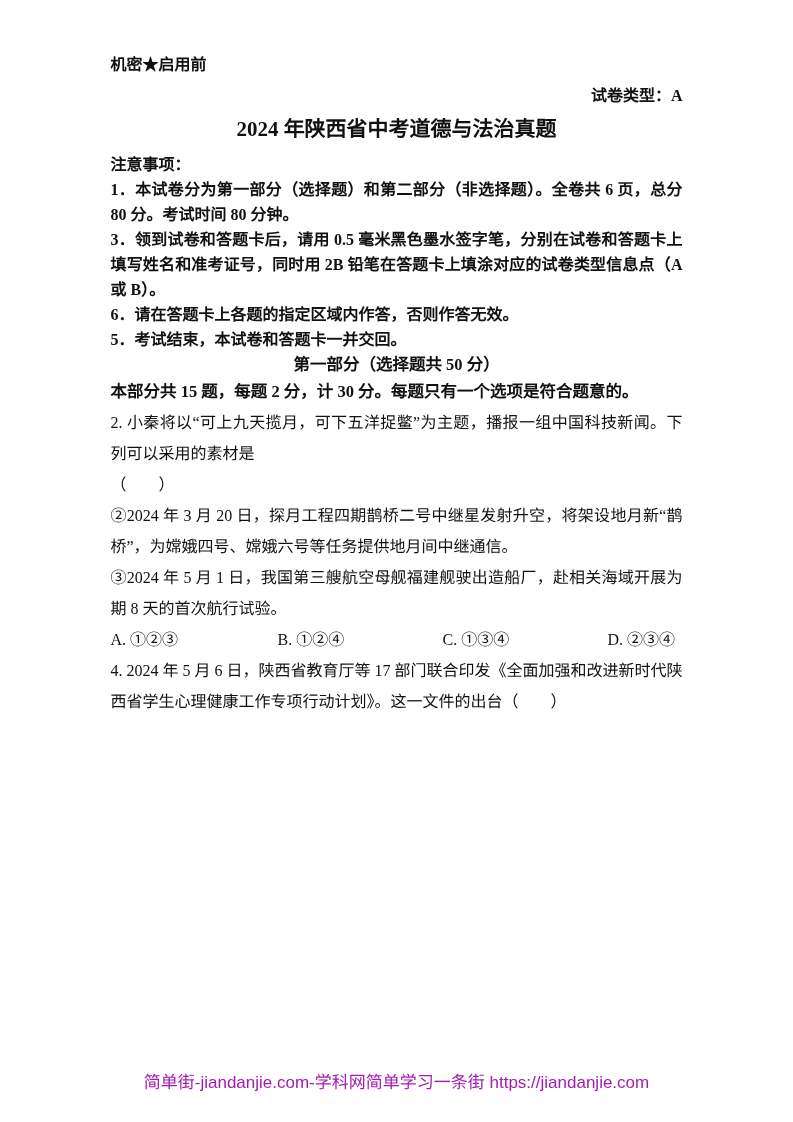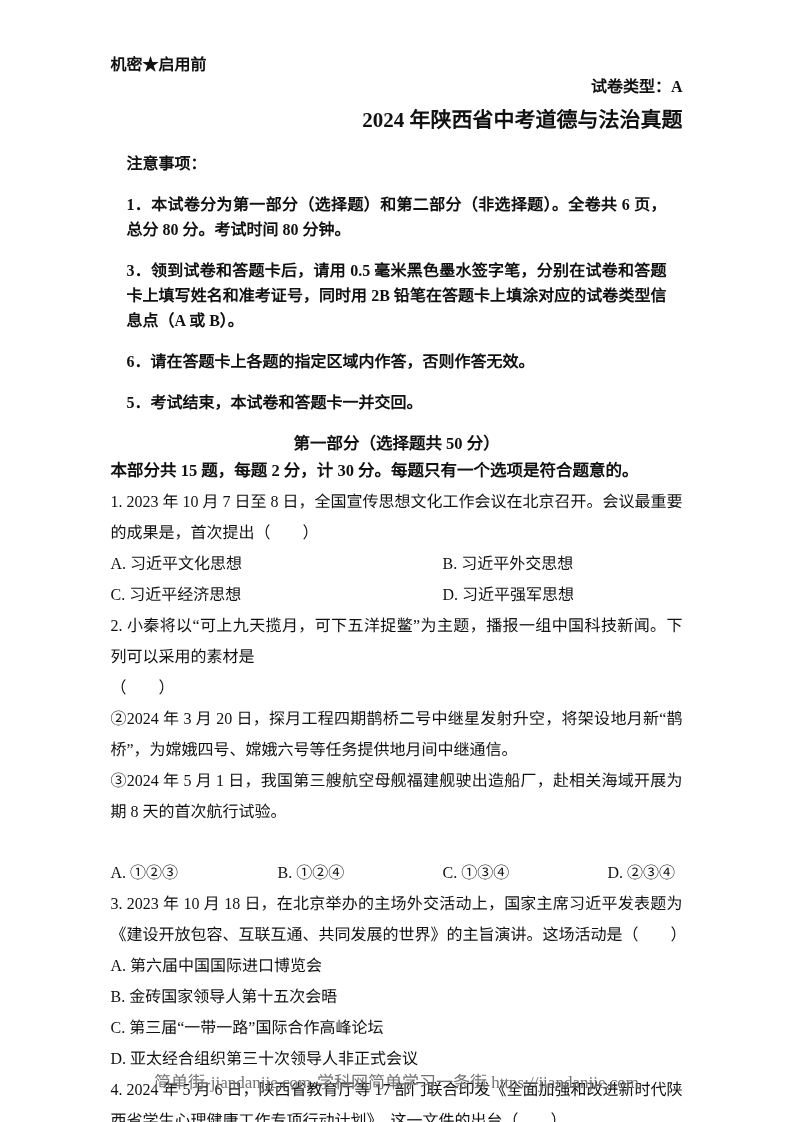--- a/index.html
+++ b/index.html
@@ -17,36 +17,37 @@
   }
   .confidential {
     font-size: 16px;
     font-weight: bold;
     line-height: 22px;
   }
   .paper-type {
     font-size: 16px;
     font-weight: bold;
     text-align: right;
+    margin-top: 9px;
     line-height: 22px;
   }
   .doc-title {
     font-size: 21px;
     font-weight: bold;
     text-align: center;
     margin-top: 7px;
     line-height: 30px;
   }
   .notice {
     margin-top: 8px;
     font-size: 16px;
     font-weight: bold;
     line-height: 25px;
   }
-  .notice p { margin: 16px; text-align: justify; }
+  .notice p { margin: 0; text-align: justify; }
   .part-heading {
     font-size: 16.5px;
     font-weight: bold;
     text-align: center;
     line-height: 26px;
   }
   .part-intro {
     font-size: 16.5px;
     font-weight: bold;
     line-height: 27px;
@@ -59,92 +60,73 @@
   }
   .questions p { margin: 0; text-align: justify; }
   .question { margin: 0; }
   .opt-grid-2 {
     display: grid;
     grid-template-columns: 332px 1fr;
   }
   .opt-grid-4 {
     display: grid;
     grid-template-columns: 167px 165px 165px 1fr;
-    margin-top: 30px;
   }
   .opt-cell { white-space: nowrap; }
   .footer {
     position: absolute;
     left: 0;
     right: 0;
     bottom: 28px;
     text-align: center;
-    font-family: Liberation Serif, serif;
+    font-family: Liberation Sans, sans-serif;
     font-size: 17px;
-    color: #737373;
+    color: #a21caf;
     line-height: 22px;
   }
 </style>
 </head>
 <body>
 
 <div class="page">
 
   <div class="confidential">机密★启用前</div>
 
   <div class="paper-type">试卷类型：A</div>
 
-  <h1 class="doc-title" style="margin:7px 0 0 0;text-align:right;">2024 年陕西省中考道德与法治真题</h1>
+  <h1 class="doc-title" style="margin:7px 0 0 0;">2024 年陕西省中考道德与法治真题</h1>
 
   <div class="notice">
     <p>注意事项：</p>
     <p>1．本试卷分为第一部分（选择题）和第二部分（非选择题）。全卷共 6 页，总分 80 分。考试时间 80 分钟。</p>
     <p>3．领到试卷和答题卡后，请用 0.5 毫米黑色墨水签字笔，分别在试卷和答题卡上填写姓名和准考证号，同时用 2B 铅笔在答题卡上填涂对应的试卷类型信息点（A 或 B）。</p>
     <p>6．请在答题卡上各题的指定区域内作答，否则作答无效。</p>
     <p>5．考试结束，本试卷和答题卡一并交回。</p>
   </div>
 
   <div class="part-heading">第一部分（选择题共 50 分）</div>
 
   <div class="part-intro">本部分共 15 题，每题 2 分，计 30 分。每题只有一个选项是符合题意的。</div>
 
   <div class="questions">
 
-    <div class="question">
-      <p>1. 2023 年 10 月 7 日至 8 日，全国宣传思想文化工作会议在北京召开。会议最重要的成果是，首次提出（　　）</p>
-      <div class="opt-grid-2">
-        <div class="opt-cell">A. 习近平文化思想</div>
-        <div class="opt-cell">B. 习近平外交思想</div>
-      </div>
-      <div class="opt-grid-2">
-        <div class="opt-cell">C. 习近平经济思想</div>
-        <div class="opt-cell">D. 习近平强军思想</div>
-      </div>
-    </div>
 
     <div class="question">
       <p>2. 小秦将以“可上九天揽月，可下五洋捉鳖”为主题，播报一组中国科技新闻。下列可以采用的素材是</p>
       <p>（　　）</p>
       <p>②2024 年 3 月 20 日，探月工程四期鹊桥二号中继星发射升空，将架设地月新“鹊桥”，为嫦娥四号、嫦娥六号等任务提供地月间中继通信。</p>
       <p>③2024 年 5 月 1 日，我国第三艘航空母舰福建舰驶出造船厂，赴相关海域开展为期 8 天的首次航行试验。</p>
       <div class="opt-grid-4">
         <div class="opt-cell">A. ①②③</div>
         <div class="opt-cell">B. ①②④</div>
         <div class="opt-cell">C. ①③④</div>
         <div class="opt-cell">D. ②③④</div>
       </div>
     </div>
 
-    <div class="question">
-      <p>3. 2023 年 10 月 18 日，在北京举办的主场外交活动上，国家主席习近平发表题为《建设开放包容、互联互通、共同发展的世界》的主旨演讲。这场活动是（　　）</p>
-      <p>A. 第六届中国国际进口博览会</p>
-      <p>B. 金砖国家领导人第十五次会晤</p>
-      <p>C. 第三届“一带一路”国际合作高峰论坛</p>
-      <p>D. 亚太经合组织第三十次领导人非正式会议</p>
-    </div>
 
     <div class="question">
       <p>4. 2024 年 5 月 6 日，陕西省教育厅等 17 部门联合印发《全面加强和改进新时代陕西省学生心理健康工作专项行动计划》。这一文件的出台（　　）</p>
     </div>
 
   </div>
 
   <div class="footer">简单街-jiandanjie.com-学科网简单学习一条街 https://jiandanjie.com</div>
 
 </div>

